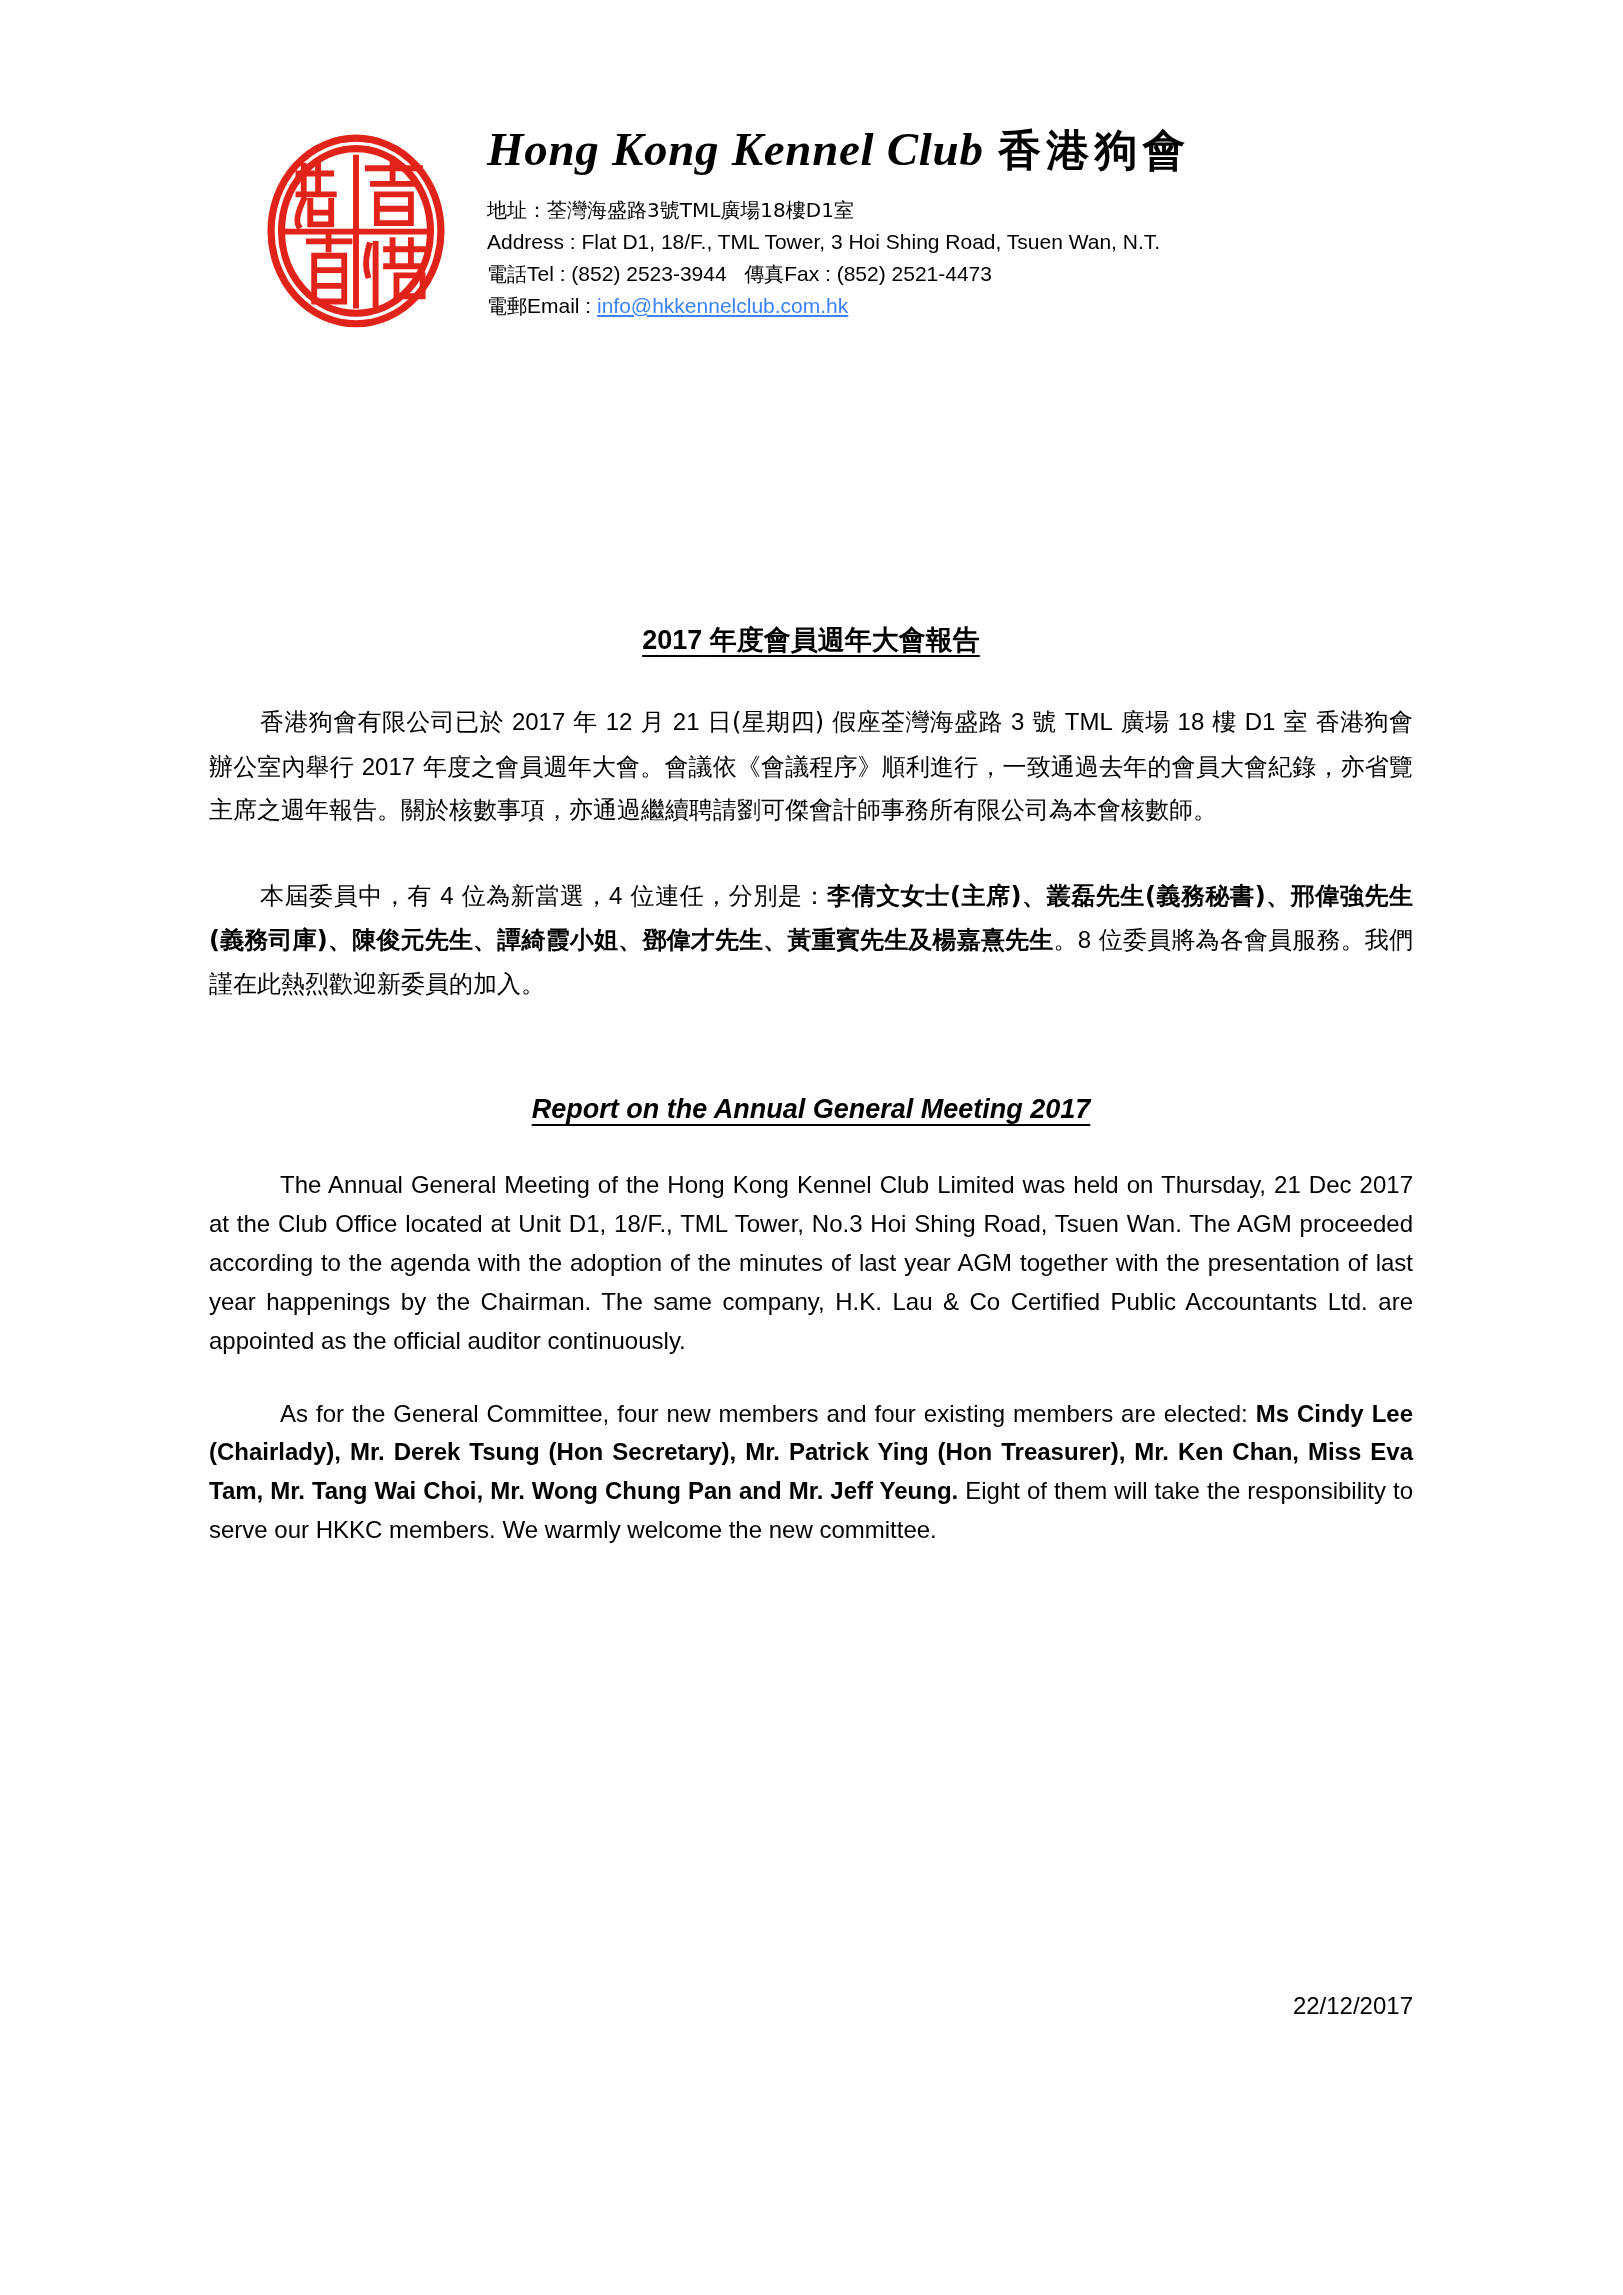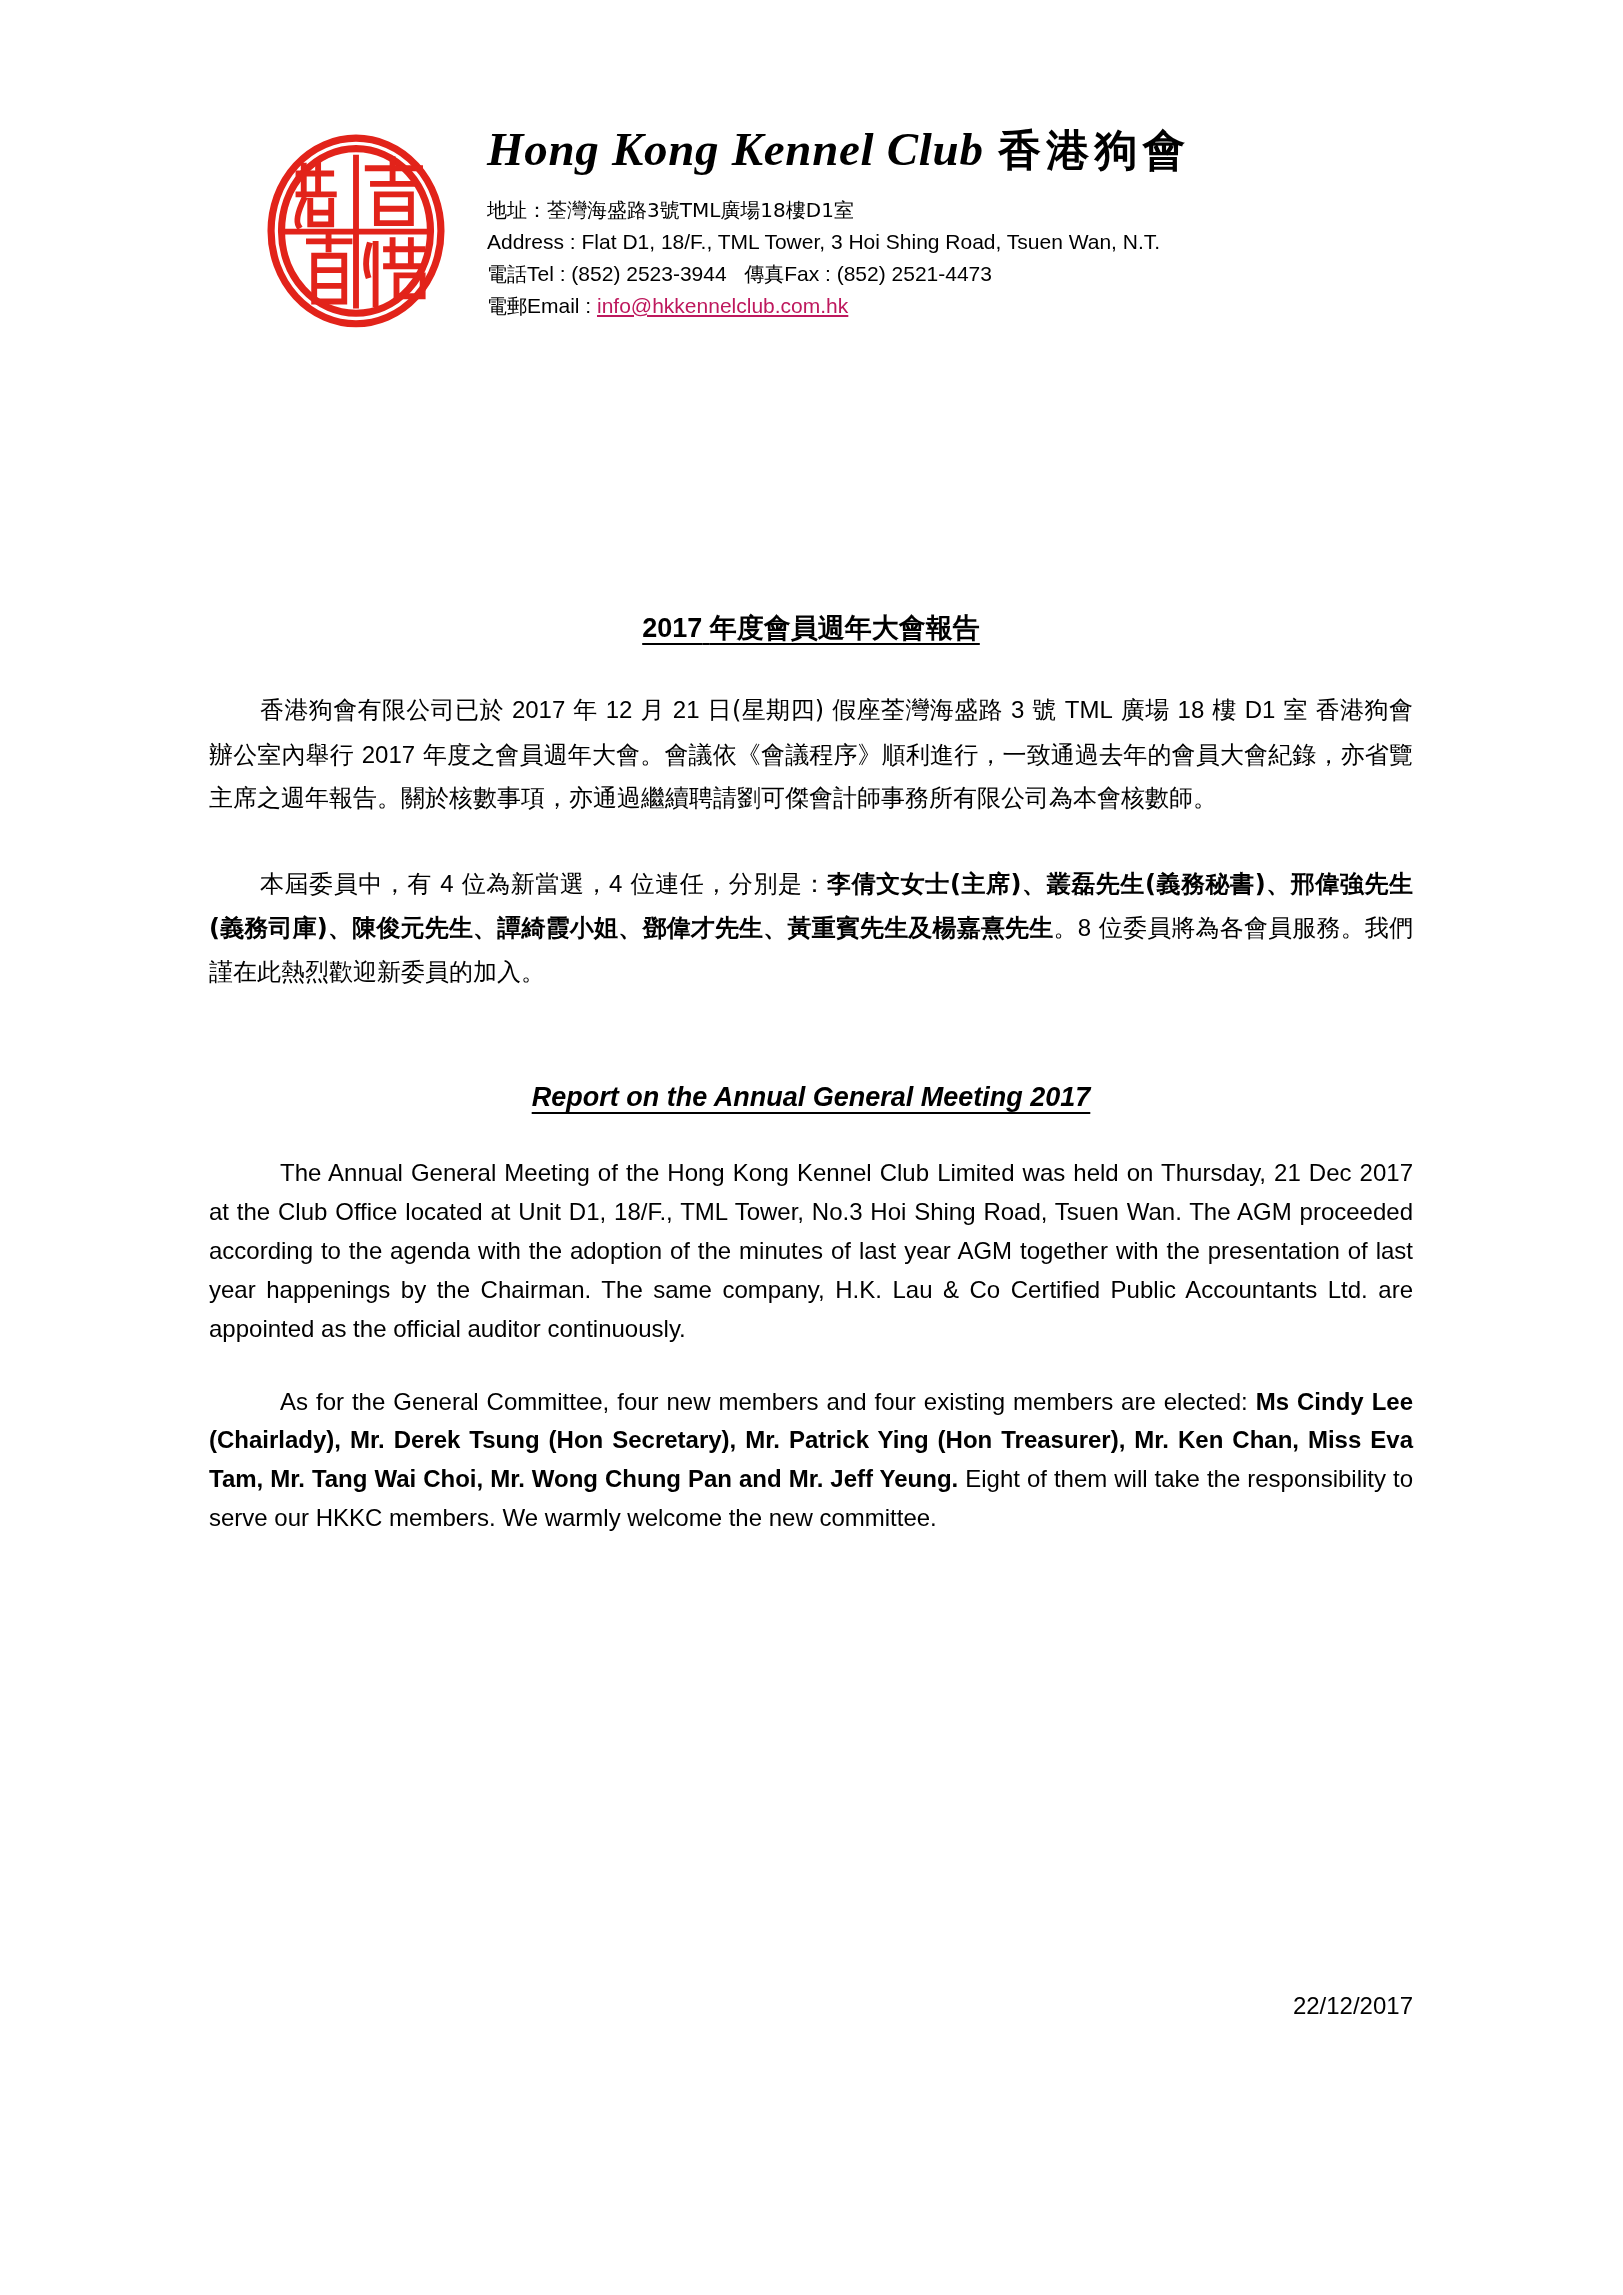--- a/index.html
+++ b/index.html
@@ -65,36 +65,36 @@
     font-size: 21px;
     line-height: 1.52;
     white-space: nowrap;
   }
   .addr-line .cjk {
     font-family: "DejaVu Sans", sans-serif;
     font-size: 20px;
     margin-top: 32px;
   }
   .email-link {
-    color: #be185d;
+    color: #3b82f6;
   }
 
   
   .doc-body {
     position: absolute;
     left: 209px;
     top: 608px;
     width: 1204px;
   }
 
   h1.section-title {
     text-align: center;
     font-size: 27px;
     font-weight: bold;
-    margin: 2px 0 42px 0;
+    margin: 14px 0 42px 0;
     padding: 0;
     line-height: 1.3;
   }
   h1.section-title .u {
     text-decoration: underline;
     text-underline-offset: 5.9px;
     text-decoration-thickness: 2px;
   }
   h1.section-title .cjk {
     font-family: "DejaVu Sans", sans-serif;

